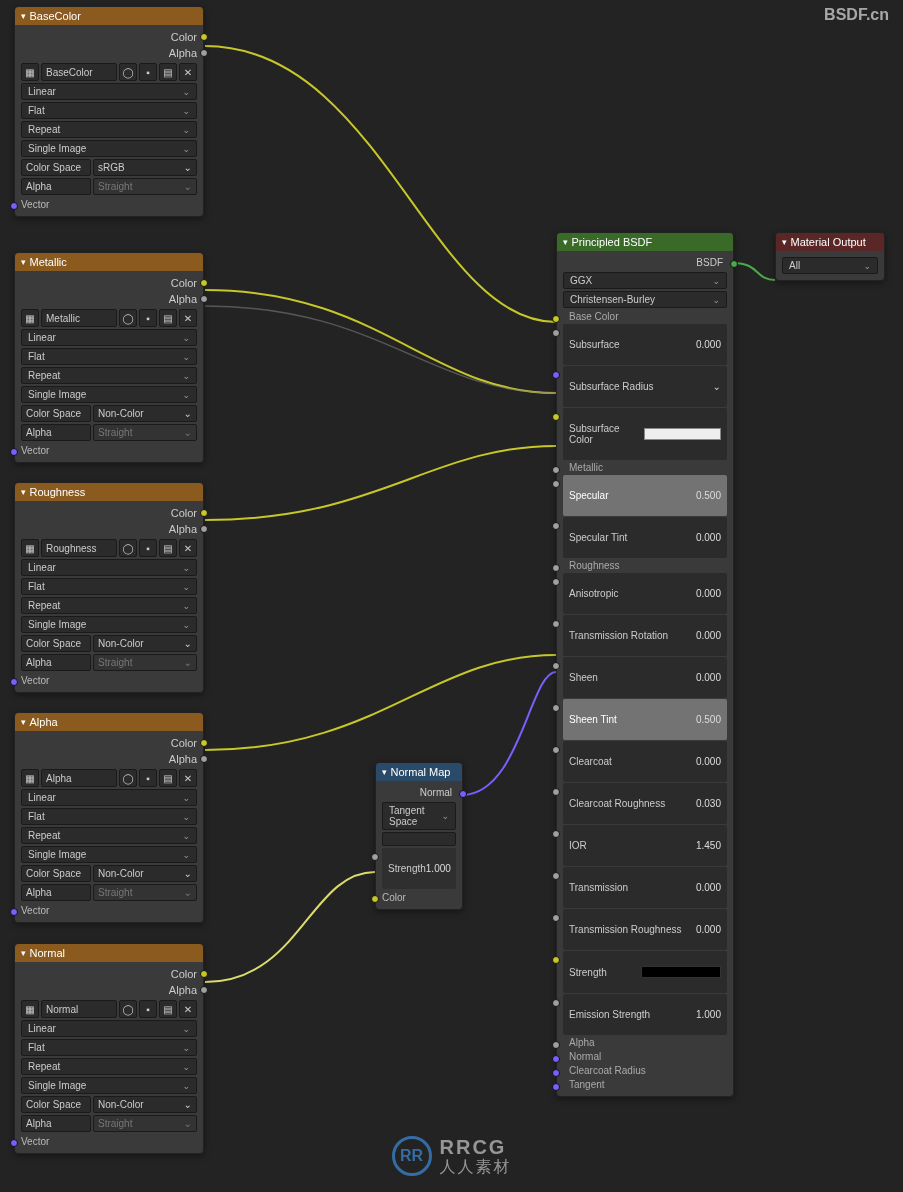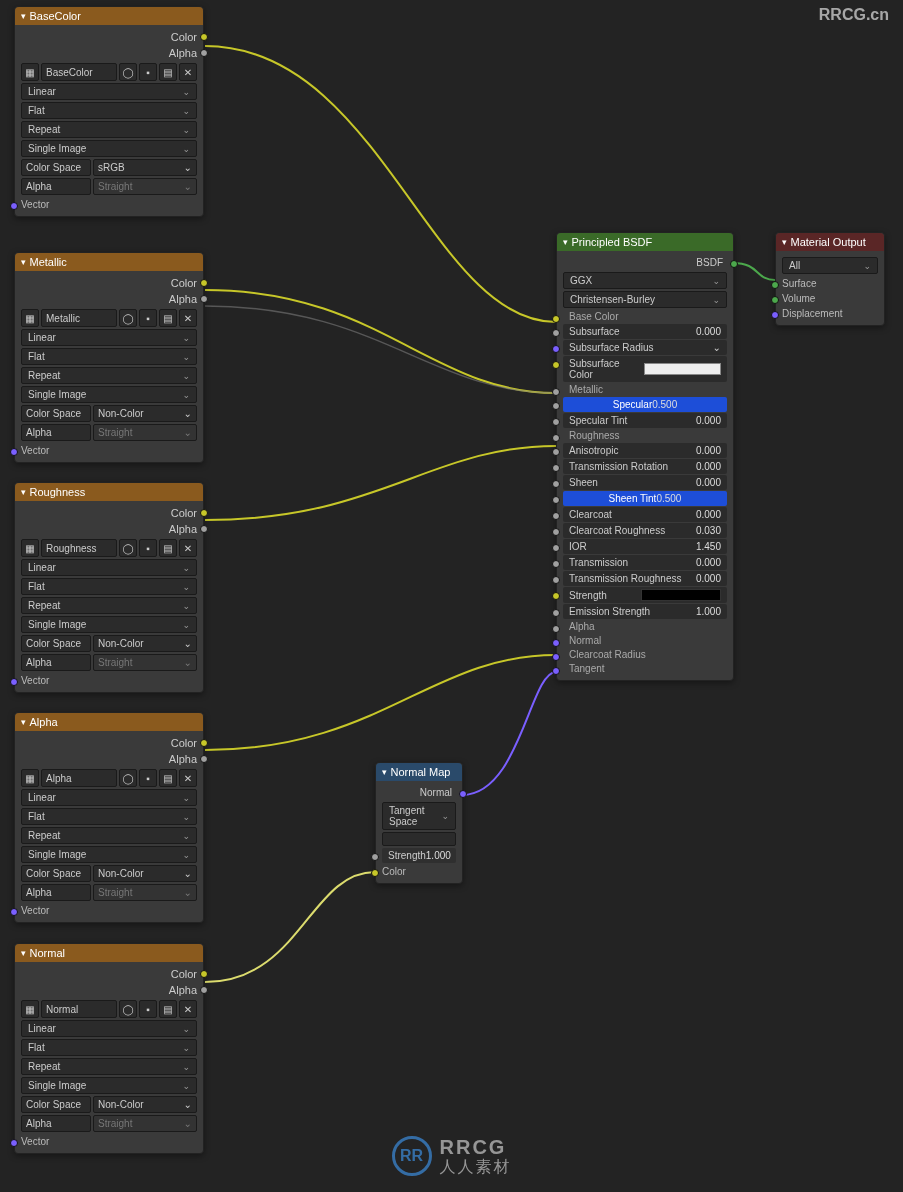--- a/index.html
+++ b/index.html
@@ -93,25 +93,25 @@
     padding:2px 4px; font-size:10px; flex:1;
     display:flex; align-items:center; justify-content:space-between;
   }
   .pair .val.dim { color:#777; background:#333; }
   .plain { padding:2px 6px; font-size:10px; color:#bbb; position:relative; }
   .plain .dot { position:absolute; left:-5px; top:5px; }
 
   
   .prow {
     display:flex; align-items:center; justify-content:space-between;
-    margin:1px 6px; padding:2px 6px;
+    margin:1px 6px; padding:15px 6px;
     background:#2f2f2f; border-radius:2px; font-size:10px; position:relative;
   }
   .prow.dark { background:#2b2b2b; }
-  .prow.highlight { background:#1d4ed8; color:#fff;justify-content:center; }
+  .prow.highlight { background:#737373; color:#fff; }
   .prow .dotL { position:absolute; left:-11px; top:5px; width:8px;height:8px;border-radius:50%;border:1px solid #111; }
   .prow .num { color:#ddd; }
   .prow.labelonly { background:transparent; color:#aaa; padding:1px 6px; }
   .swatch-white { width:80px; height:12px; background:#eee; border:1px solid #888; }
   .swatch-black { width:80px; height:12px; background:#000; border:1px solid #333; }
 
   .out-row { display:flex; justify-content:flex-end; padding:2px 10px 2px 20px; position:relative; font-size:10px; color:#ccc; }
   .out-row .dotR { position:absolute; right:-5px; top:5px; width:8px;height:8px;border-radius:50%; border:1px solid #111; }
 </style>
 </head>
@@ -129,21 +129,21 @@
 
   <path d="M205,750 C380,750 430,655 556,655" stroke="#c7c729" stroke-width="2" fill="none"></path>
 
   <path d="M205,982 C300,982 310,872 375,872" stroke="#dcdc6e" stroke-width="2" fill="none"></path>
 
   <path d="M462,795 C520,795 530,672 556,672" stroke="#7a5fff" stroke-width="2" fill="none"></path>
 
   <path d="M733,263 C760,263 755,280 775,280" stroke="#4ca84c" stroke-width="2" fill="none"></path>
 </svg>
 
-<div class="watermark-top">RRCG.cn</div>
+<div class="watermark-top">BSDF.cn</div>
 <div class="watermark-bottom">
   <div class="logo">RR</div>
   <div class="txt">
     <div class="big">RRCG</div>
     <div class="small">人人素材</div>
   </div>
 </div>
 
 <div id="texContainer">
     <div class="node" style="left: 14px; top: 6px; width: 190px;">
@@ -601,19 +601,14 @@
 <div class="node" id="matOutNode" style="width: 110px; left: 775px; top: 232px;">
   <div class="header hdr-darkred">
     <span class="chev">▾</span>
     <span>Material Output</span>
   </div>
   <div class="body">
     <div class="field">
       <span>All</span>
         <span class="carat">⌄</span>
     </div>
-    <div id="matInputs">
-        <div class="plain"><span style="position:absolute;left:-5px;top:5px;width:8px;height:8px;border-radius:50%;border:1px solid #111;background:#4ca84c;"></span>Surface</div>
-        <div class="plain"><span style="position:absolute;left:-5px;top:5px;width:8px;height:8px;border-radius:50%;border:1px solid #111;background:#4ca84c;"></span>Volume</div>
-        <div class="plain"><span style="position:absolute;left:-5px;top:5px;width:8px;height:8px;border-radius:50%;border:1px solid #111;background:#7a5fff;"></span>Displacement</div>
-      </div>
   </div>
 </div>
 
 </body></html>

